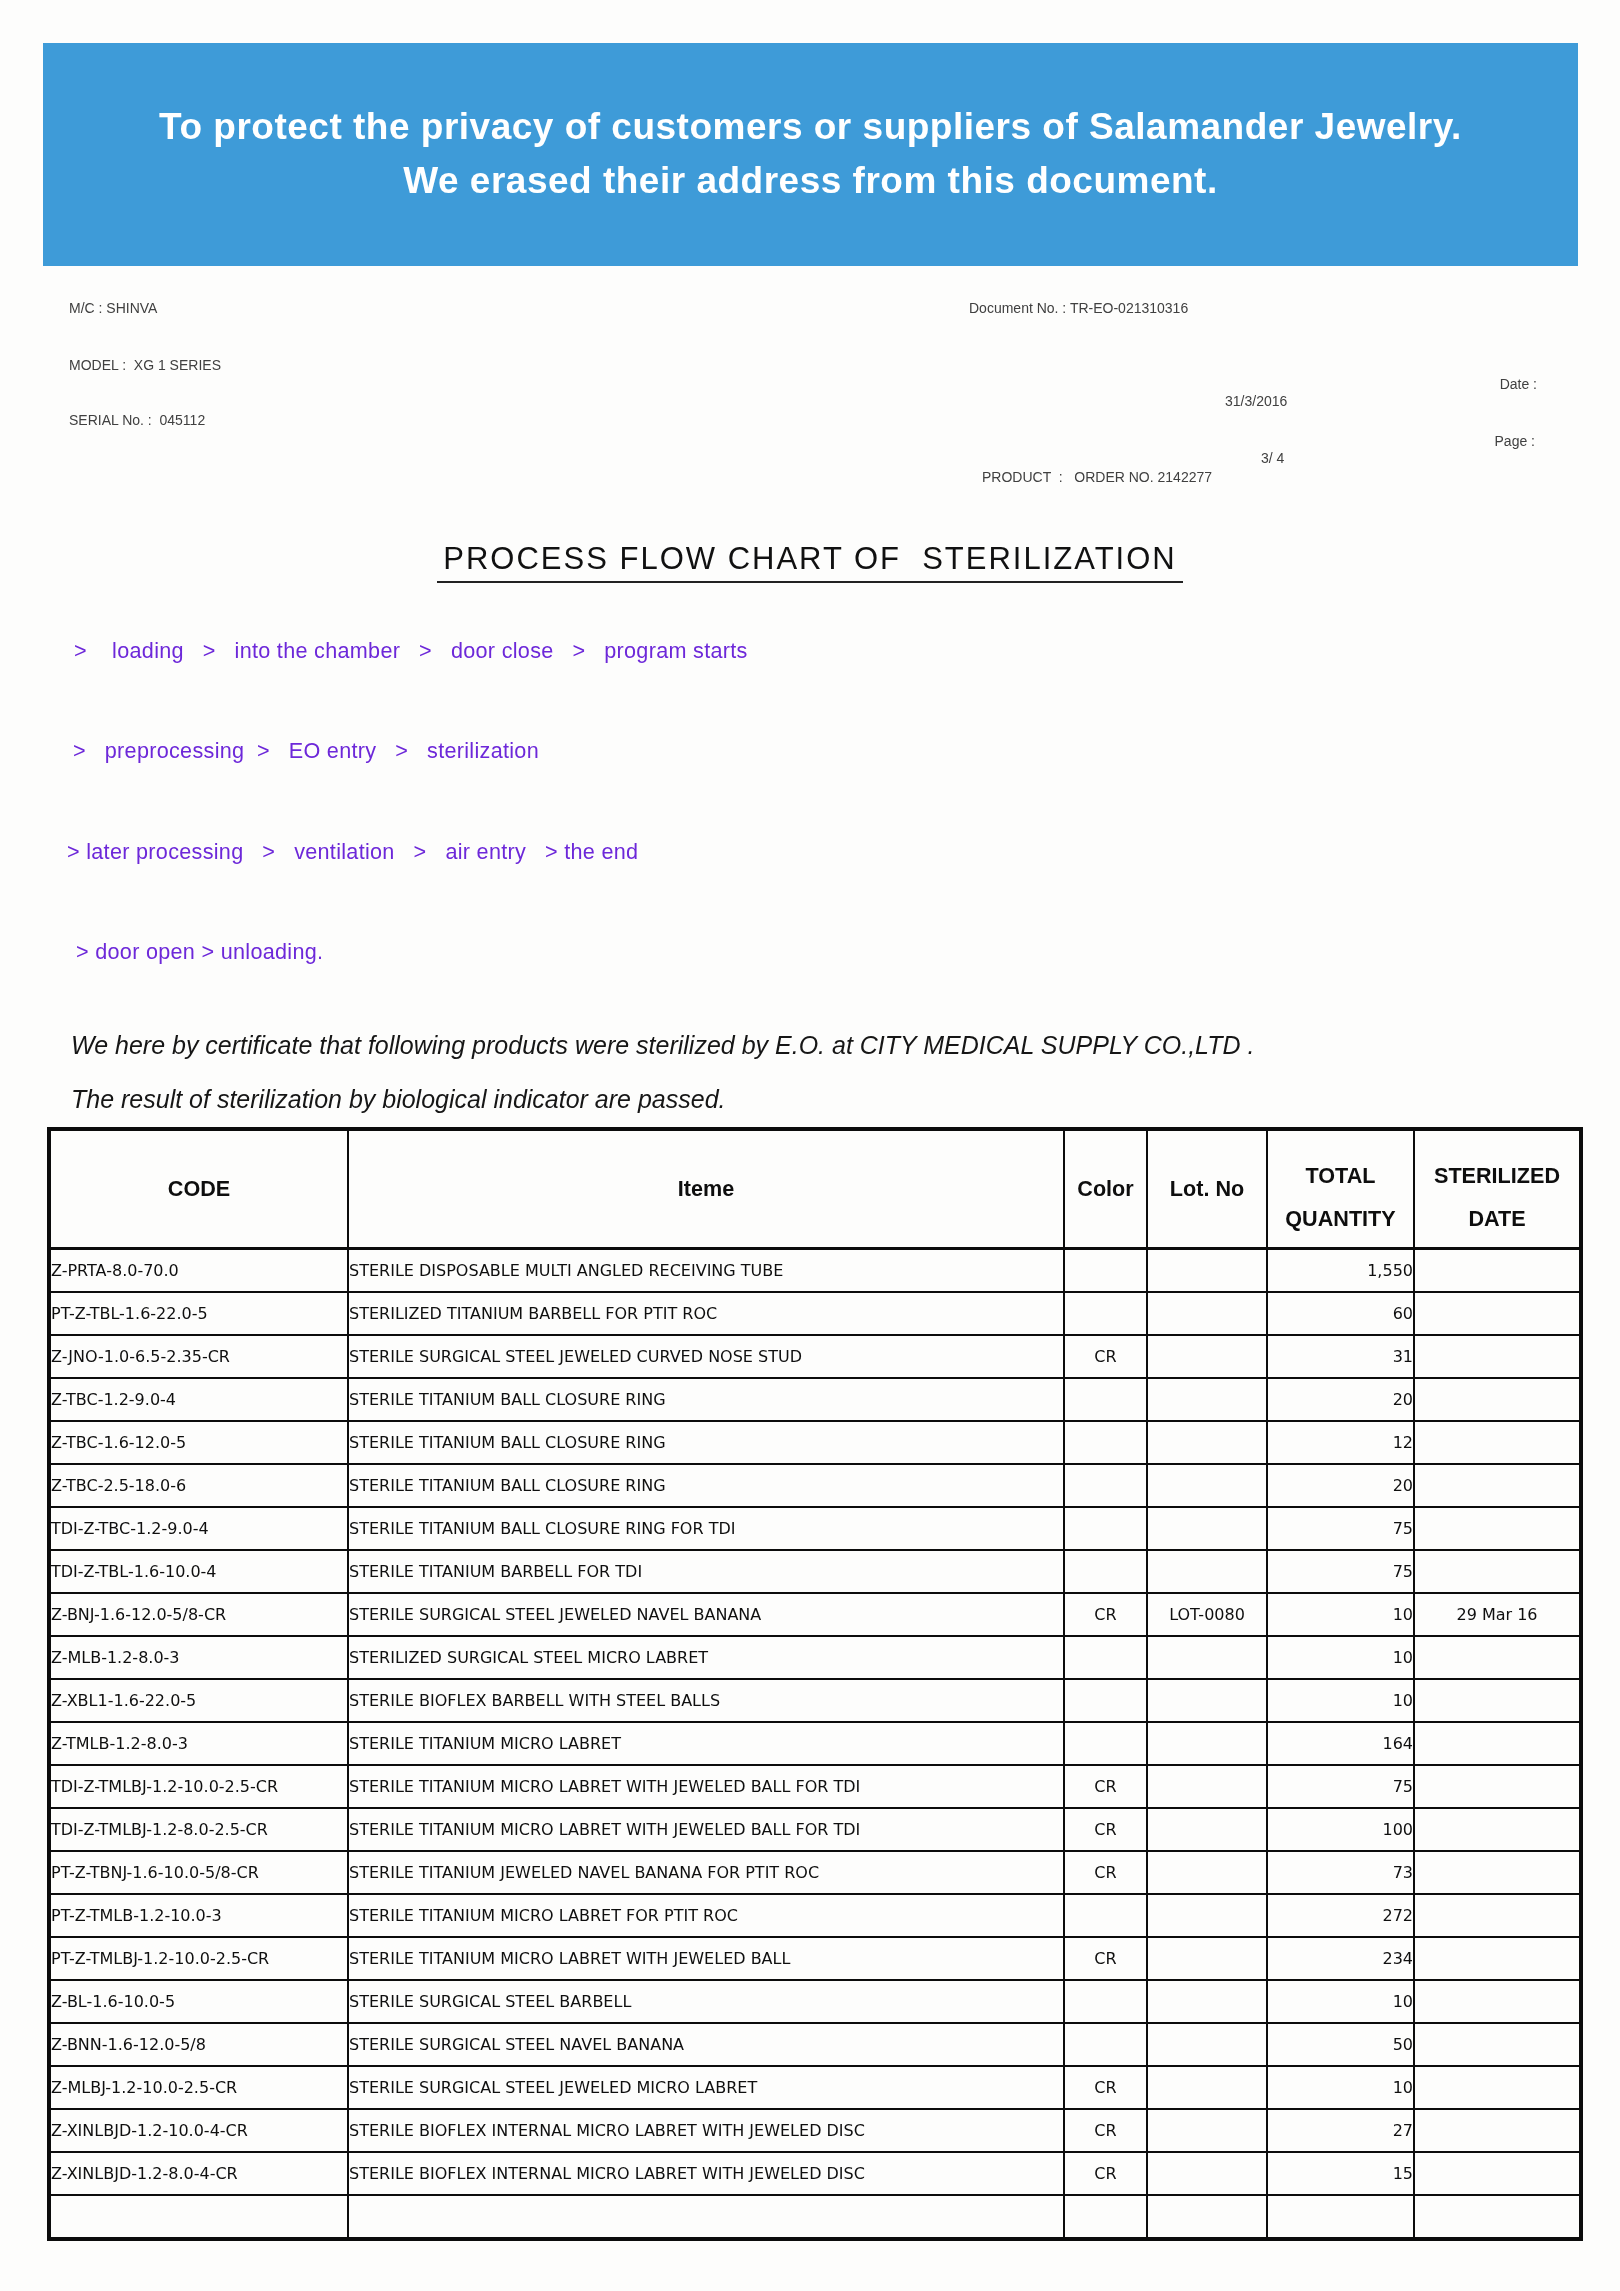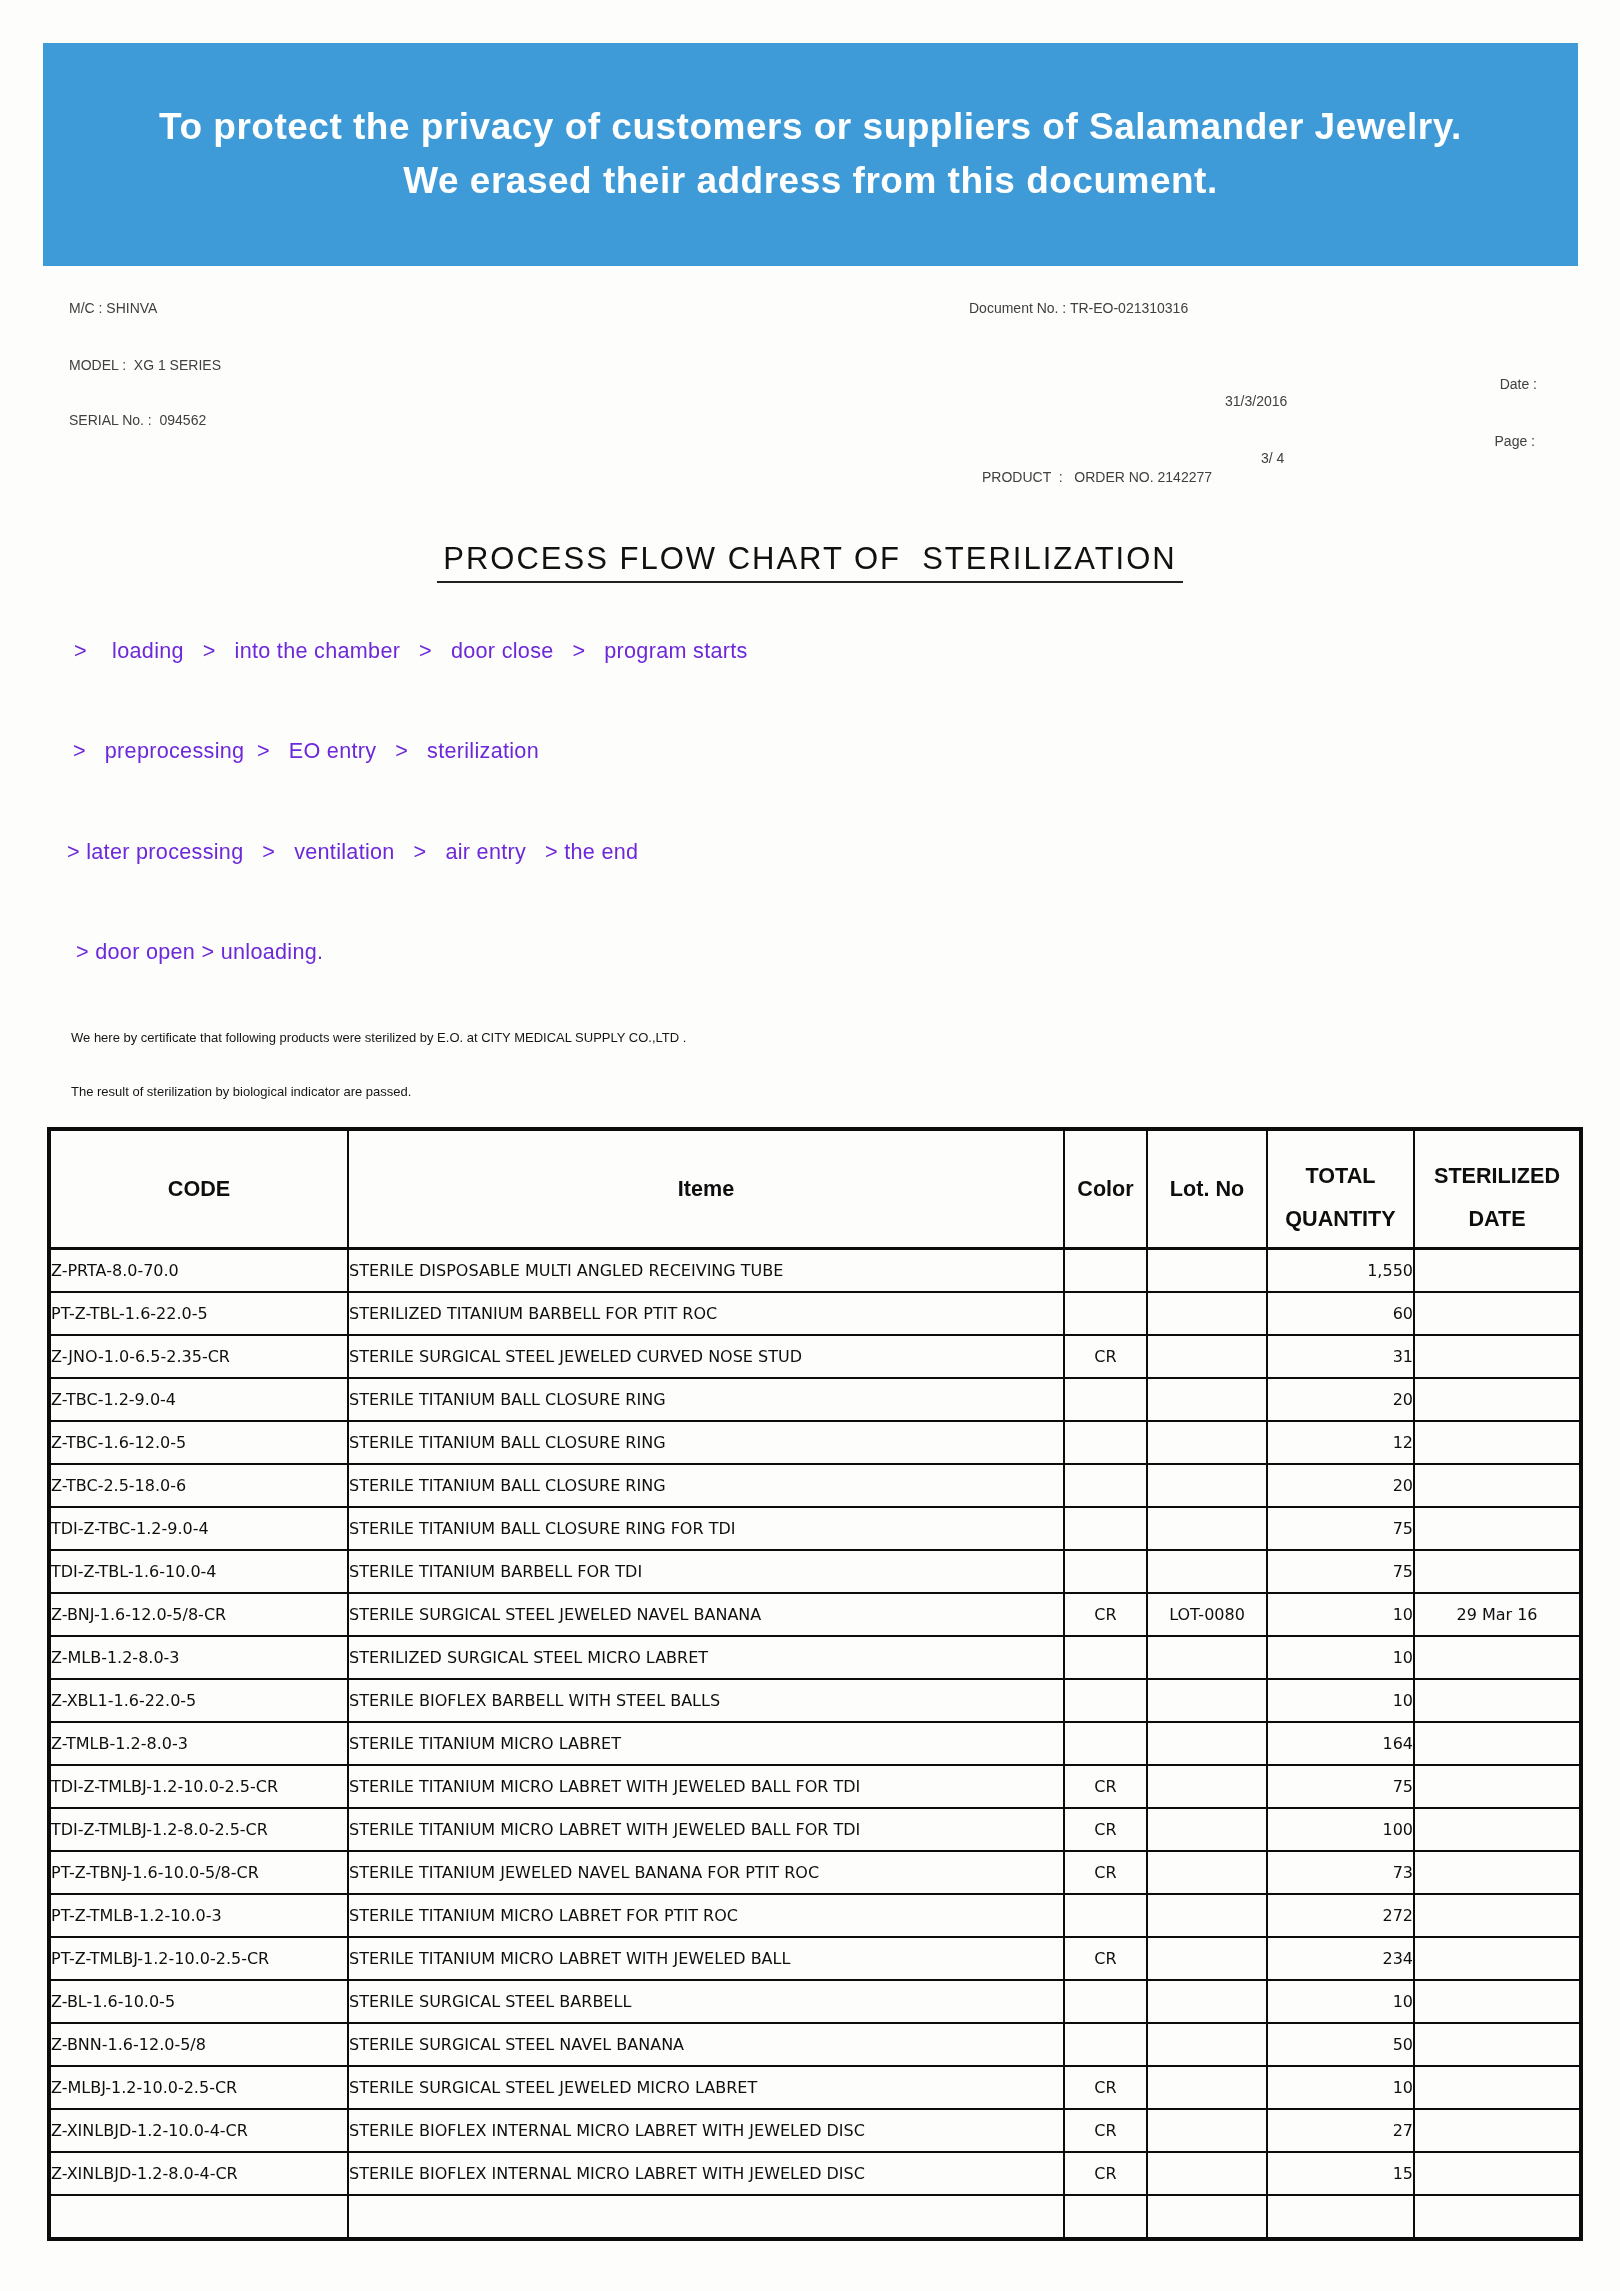--- a/index.html
+++ b/index.html
@@ -42,21 +42,21 @@
     white-space:pre;
   }
 
   
   .flow-line{
     font-size:21.6px; color:#6d28d9; white-space:pre; line-height:1.2; letter-spacing:0.3px;
   }
 
   
   .cert-line{
-    font-size:13px; color:#161616; white-space:pre; line-height:1.2;
+    font-size:25px; color:#161616; white-space:pre; line-height:1.2;font-style:italic;
   }
 
   
   table.sterile{
     position:absolute; left:47px; top:1127px;
     width:1531px;
     border-collapse:collapse; table-layout:fixed;
     border:4.9px solid #0c0c0c;
   }
   table.sterile th, table.sterile td{
@@ -91,21 +91,21 @@
 </head>
 <body>
 
 <div class="abs banner" style="background: rgb(62, 155, 216);">
   <div class="bline">To protect the privacy of customers or suppliers of Salamander Jewelry.</div>
   <div class="bline">We erased their address from this document.</div>
 </div>
 
 <div class="abs meta-line" style="left:69px; top:300px;">M/C : SHINVA</div>
 <div class="abs meta-line" style="left:69px; top:357px;">MODEL :  XG 1 SERIES</div>
-<div class="abs meta-line" style="left:69px; top:412px;">SERIAL No. :  094562</div>
+<div class="abs meta-line" style="left:69px; top:412px;">SERIAL No. :  045112</div>
 
 <div class="abs meta-line" style="left:969px; top:300px;">Document No. : TR-EO-021310316</div>
 <div class="abs meta-line" style="left:949px; top:359px; width:588px;">
   <span>Date :</span>
   <span class="meta-val" style="left:276px;">31/3/2016</span>
 </div>
 <div class="abs meta-line" style="left:947px; top:416px; width:588px;">
   <span>Page :</span>
   <span class="meta-val" style="left:314px;">3/ 4</span>
 </div>

